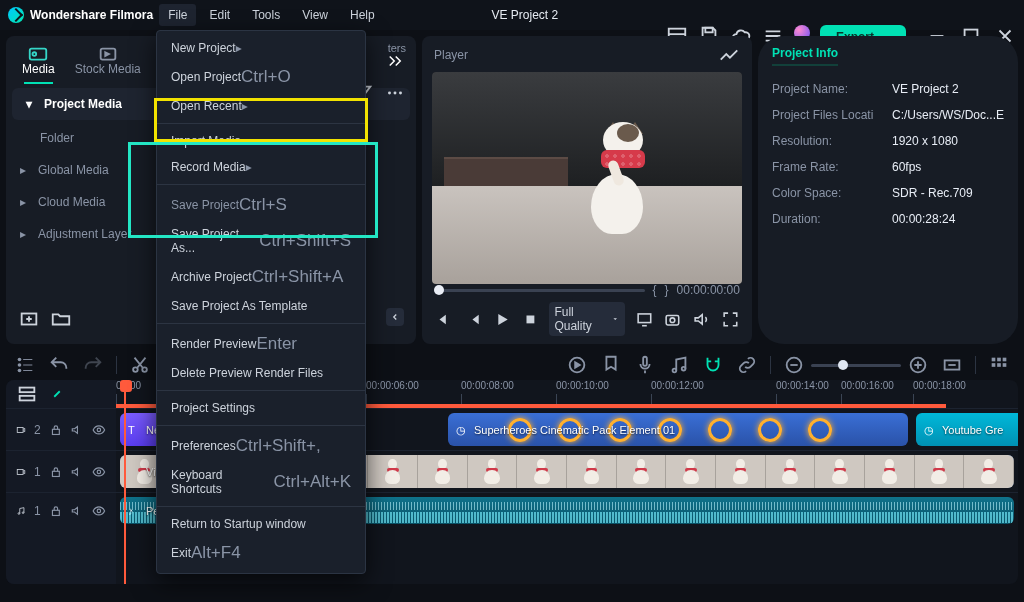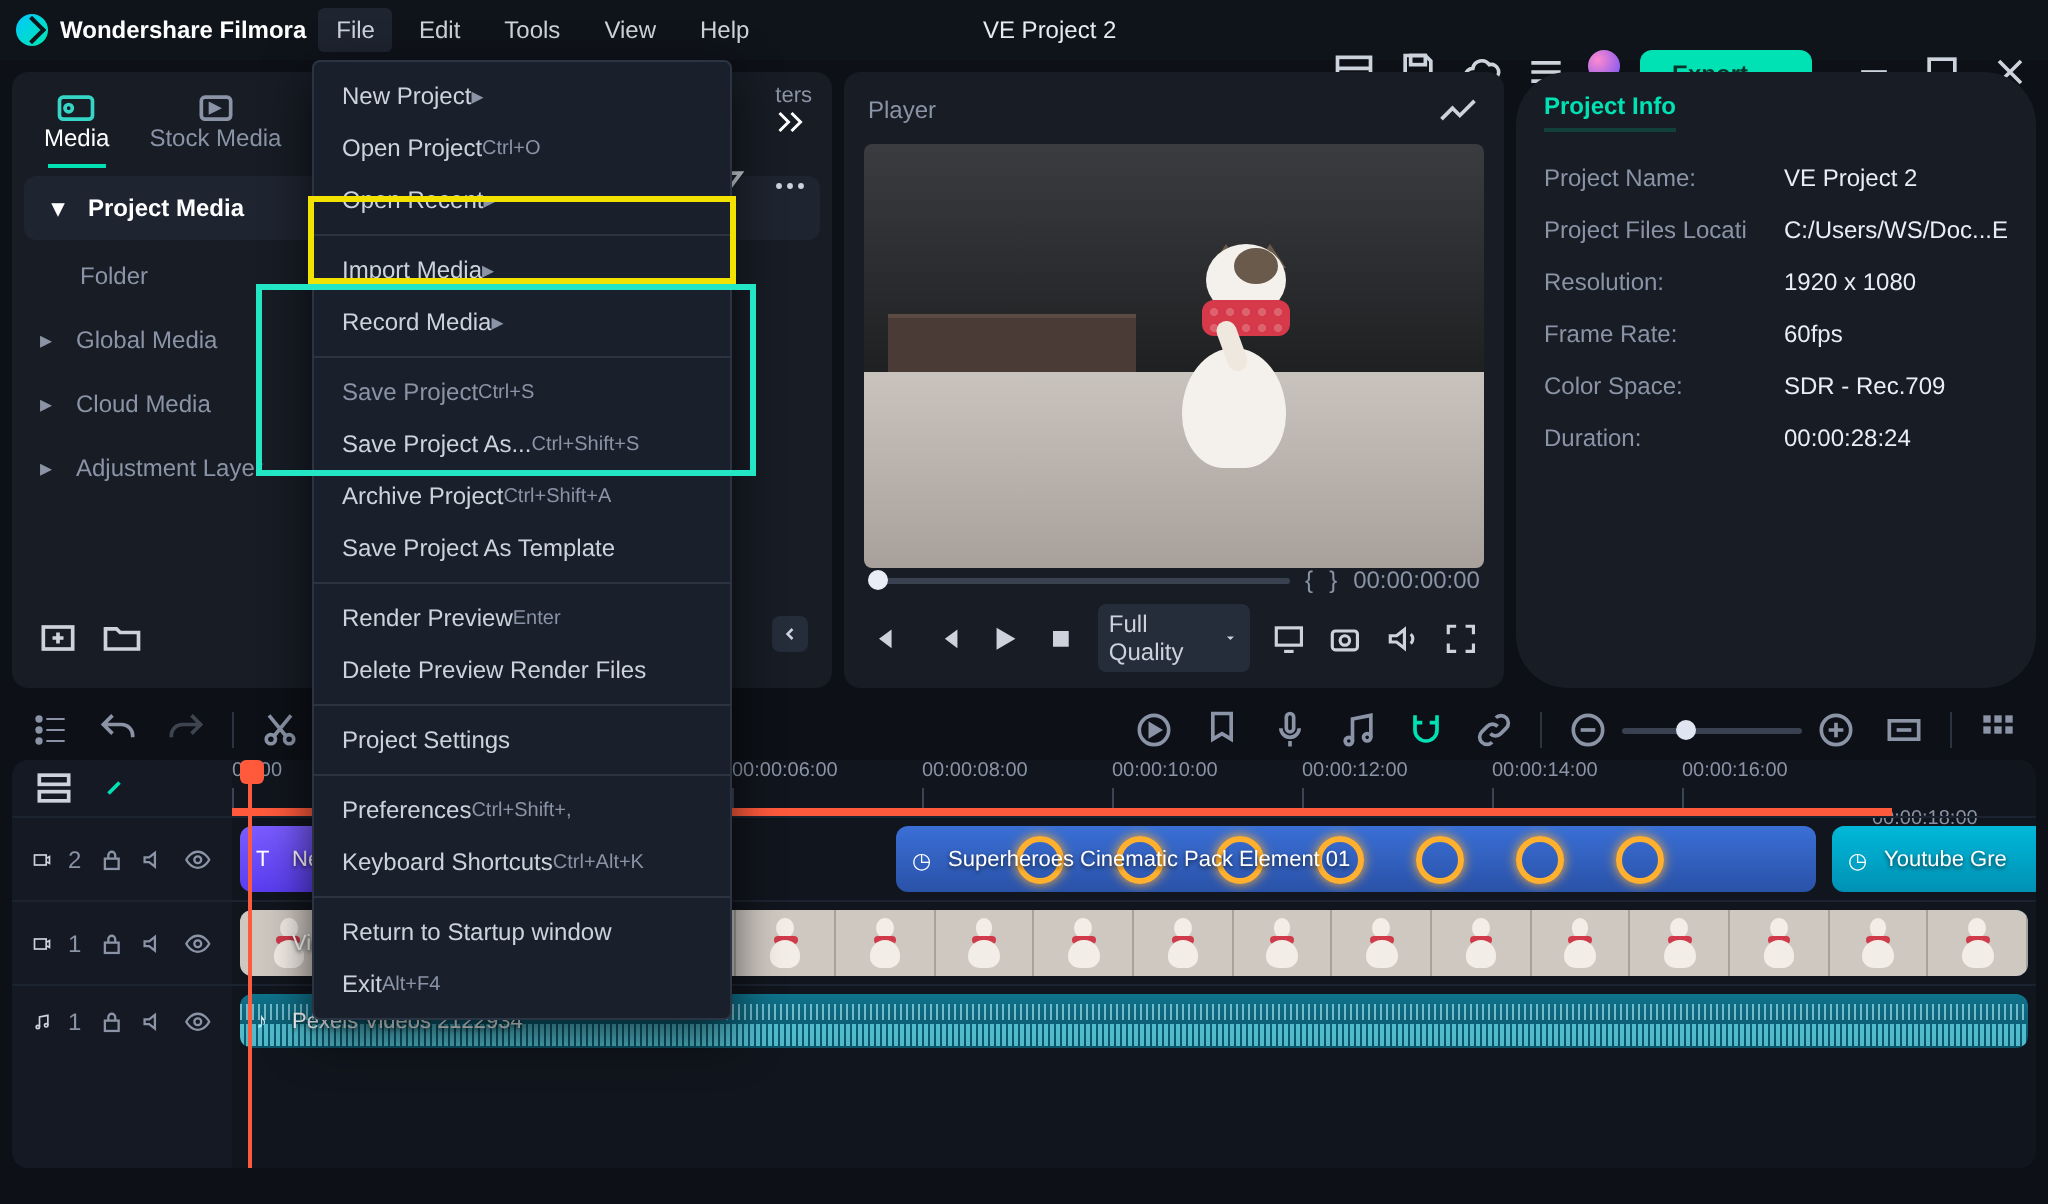--- a/index.html
+++ b/index.html
@@ -56,21 +56,21 @@
   .side-item.header{background:var(--panel2);color:#fff;font-weight:600;border-radius:6px;margin:2px 6px;}
   .side-item .chev{width:10px;display:inline-block;}
   .side-item.child{padding-left:34px;}
   .sidefoot{margin-top:auto;display:flex;gap:10px;padding:10px 12px;}
   .sidefoot .collapse{margin-left:auto;width:18px;height:18px;background:var(--panel3);border-radius:4px;display:flex;align-items:center;justify-content:center;}
 
   
   .file-menu{position:absolute;left:156px;top:30px;width:210px;background:#1a202b;border:1px solid #2b3443;border-radius:4px;box-shadow:0 8px 24px #000a;z-index:50;font-size:12px;padding:4px 0;}
   .fm-item{display:flex;align-items:center;justify-content:flex-start;padding:6px 14px;color:var(--text);cursor:pointer;}
   .fm-item.dis{color:var(--text-dim);}
-  .fm-item .sc{color:var(--text-dim);font-size:10px;}
+  .fm-item .sc{color:var(--text-dim);font-size:17px;}
   .fm-item .arr{color:var(--text-dim);}
   .fm-sep{height:1px;background:var(--divider);margin:4px 0;}
   .hl-yellow{position:absolute;border:3px solid var(--hl-yellow);pointer-events:none;z-index:60;}
   .hl-teal{position:absolute;border:3px solid var(--hl-teal);pointer-events:none;z-index:60;}
 
   
   .player-head{display:flex;align-items:center;justify-content:space-between;padding:2px 2px 6px;}
   .preview{flex:1;background:#0a0c10;border-radius:4px;position:relative;overflow:hidden;}
   .preview-img{position:absolute;inset:0;}
   .floor{position:absolute;left:0;right:0;bottom:0;height:46%;background:linear-gradient(180deg,#c9c3be,#a8a19b);}
@@ -640,23 +640,23 @@
           </span>
       </div>
     </div>
     <div class="tl-tracks">
       <div class="ruler" id="ruler">
           <div class="tick" style="left: 0px;">00:00</div>
           <div class="tick" style="left: 250px;">00:00:06:00</div>
           <div class="tick" style="left: 345px;">00:00:08:00</div>
           <div class="tick" style="left: 440px;">00:00:10:00</div>
           <div class="tick" style="left: 535px;">00:00:12:00</div>
-          <div class="tick" style="left: 630px;">00:00:14:00</div>
+          <div class="tick" style="left: 660px;">00:00:14:00</div>
           <div class="tick" style="left: 725px;">00:00:16:00</div>
-          <div class="tick" style="left: 820px; margin-top: 24px;">00:00:18:00</div>
+          <div class="tick" style="left: 797px;">00:00:18:00</div>
         </div>
       <div class="playline" style="left:8px">
           <div class="playhead"></div>
         </div>
 
       <div style="position:absolute;left:0;right:0;top:24px;height:4px;background:linear-gradient(90deg,#ff5a3c 0 92%,transparent 92%);"></div>
 
       <div class="track" style="margin-top:0">
         <div class="clip title" style="left:4px;width:224px">
           <span class="cic">T</span>

